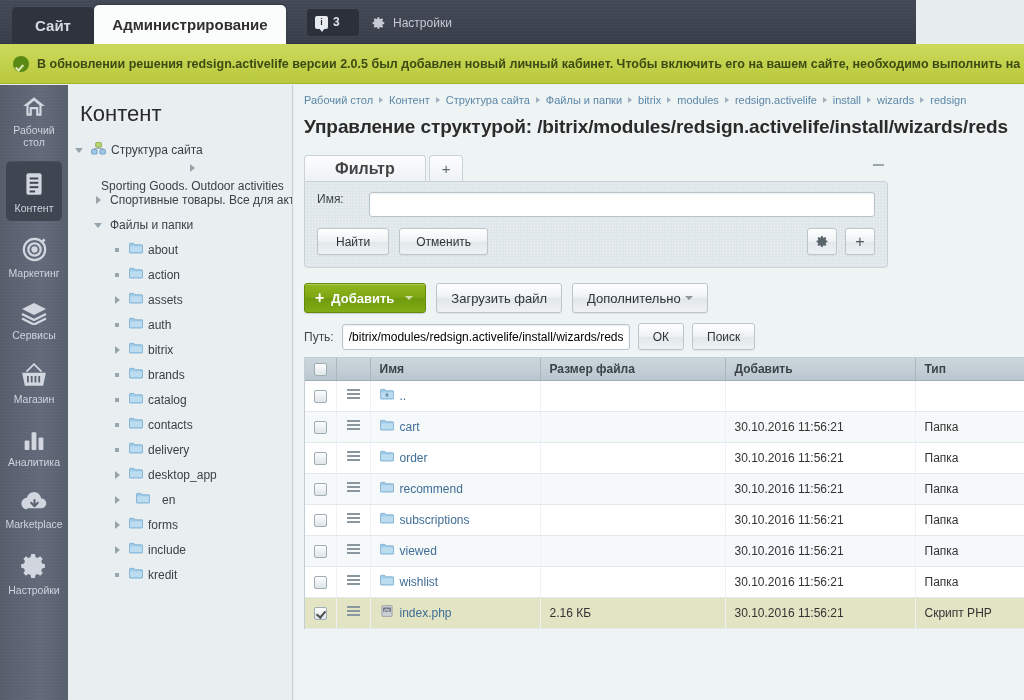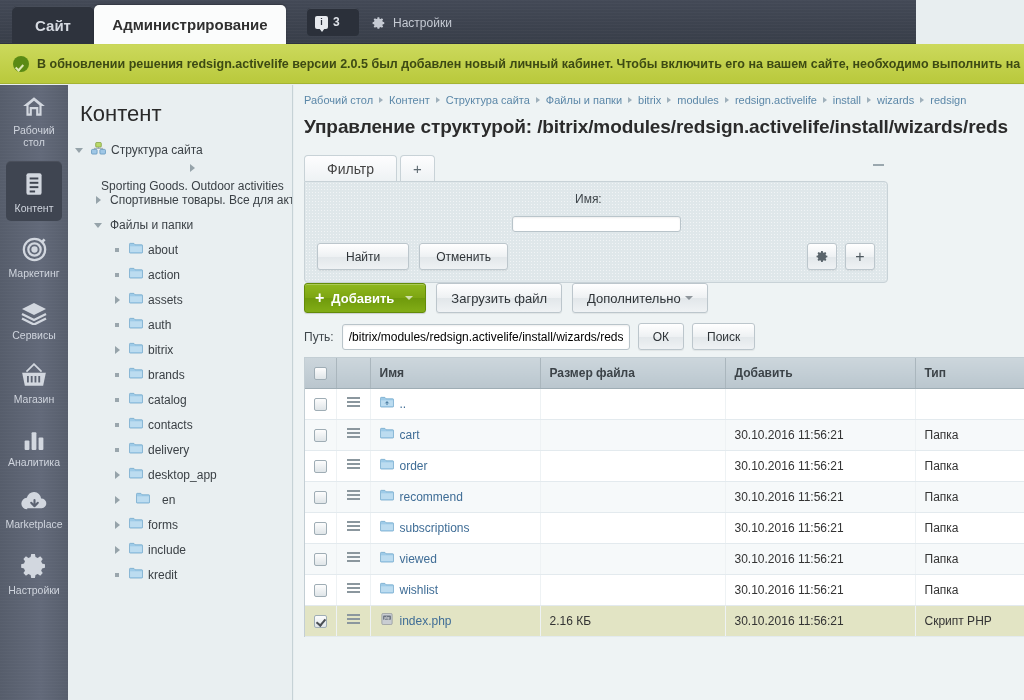--- a/index.html
+++ b/index.html
@@ -159,39 +159,39 @@
     font-size:19px; font-weight:bold; color:#2b2b2b;
     padding:10px 0 0 10px; white-space:nowrap; letter-spacing:-0.1px;
   }
 
   
   #filter{
     position:absolute; left:10px; top:67px; width:584px;
   }
   #filter-tabs{ display:flex; align-items:flex-end; height:29px; position:relative; }
   .ftab{
-    height:26px; padding:0 22px; display:flex; align-items:center;
-    font-size:14px; font-weight:normal; color:#444;
+    height:26px; padding:0 30px; display:flex; align-items:center;
+    font-size:16px; font-weight:bold; color:#444;
     background:linear-gradient(180deg,#fdfdfe,#eef2f4);
     border:1px solid #c8d2d7; border-bottom:none;
     border-radius:4px 4px 0 0; cursor:pointer; margin-right:3px;
   }
   .ftab.plus{ padding:0 12px; font-weight:normal; font-size:15px; color:#5f6b72; }
   #fminus{
     position:absolute; right:4px; top:12px; width:11px; height:2px;
     background:#9aa7ae; cursor:pointer;
   }
   #filter-body{
     border:1px solid #c8d2d7; border-radius:0 4px 4px 4px;
     background:#dfe7ea;
     background-image:radial-gradient(rgba(255,255,255,.55) 1px, transparent 1px);
     background-size:3px 3px;
     padding:10px 12px 12px;
   }
-  .frow{ display:flex; align-items:center; gap:10px;flex-direction:column; }
+  .frow{ display:flex; align-items:flex-start; gap:10px; }
   .flabel{ font-size:12px; color:#3f464b; width:42px; }
   #fname{
     flex:1; height:25px; border:1px solid #b9c4ca; border-radius:3px;
     background:#fff; padding:0 6px; font-size:12px; outline:none;
     box-shadow: inset 0 1px 2px rgba(0,0,0,.07);
   }
   .fbtns{ display:flex; align-items:center; margin-top:11px; gap:10px; position:relative; }
   .btn{
     height:27px; padding:0 16px; display:inline-flex; align-items:center; justify-content:center;
     font-size:12px; color:#2f3438; cursor:pointer;
@@ -228,21 +228,21 @@
   }
 
   
   #grid{
     position:absolute; left:10px; top:272px; width:730px;
     border-top:1px solid #c3ced4; border-left:1px solid #c3ced4;
     background:#fff;
   }
   table{ border-collapse:collapse; width:730px; table-layout:fixed; }
   thead th{
-    height:30px; text-align:left; font-size:12px; font-weight:bold; color:#3c4348;
+    height:22px; text-align:left; font-size:12px; font-weight:bold; color:#3c4348;
     background:linear-gradient(180deg,#ccd6dc 0%,#bac6ce 100%);
     border-right:1px solid #aab6bd; border-bottom:1px solid #9fadb5;
     padding:0 9px;
   }
   tbody td{
     height:31px; font-size:12px; color:#333; padding:0 9px;
     border-bottom:1px solid #e3eaee; border-right:1px solid #eef2f4;
   }
   tbody tr.alt td{ background:#f6f9fa; }
   tbody tr.sel td{ background:#e2e4c4; }
@@ -562,21 +562,21 @@
         <span>+</span>
       </div>
       <div id="fminus"></div>
     </div>
     <div id="filter-body">
       <div class="frow">
         <span class="flabel">Имя:</span>
         <input id="fname" type="text" value="" style="">
       </div>
       <div class="fbtns">
-        <div class="btn" style="padding:0 28px;">
+        <div class="btn" style="padding:0 18px;">
           <span>Найти</span>
         </div>
         <div class="btn" style="padding:0 16px;">
           <span>Отменить</span>
         </div>
         <div class="right">
           <div class="btn sq">
             <span>
               <svg class="ico" width="13" height="13" viewBox="0 0 24 24" fill="#5a646b">
                 <path d="M12 8a4 4 0 100 8 4 4 0 000-8zm0 6a2 2 0 110-4 2 2 0 010 4z"></path>

